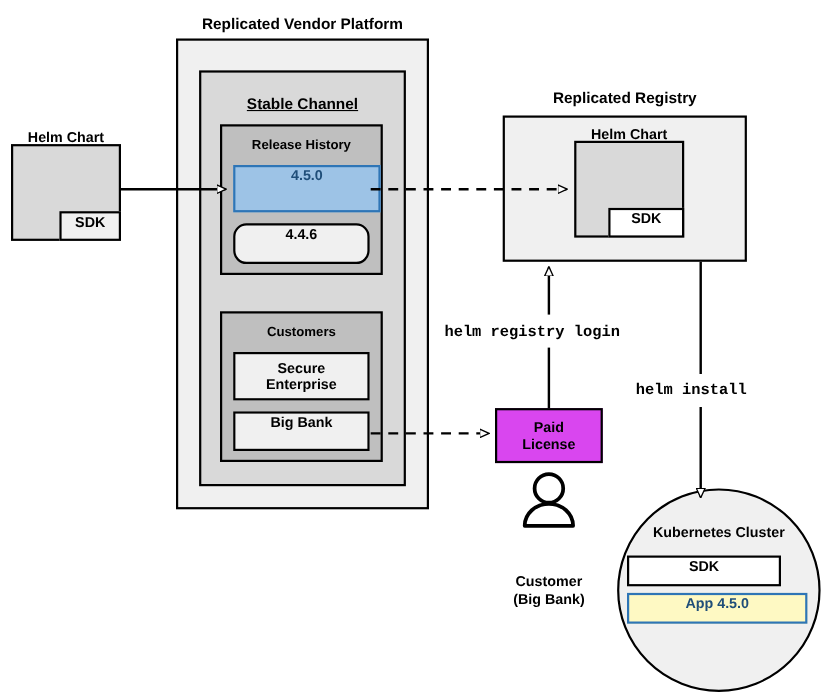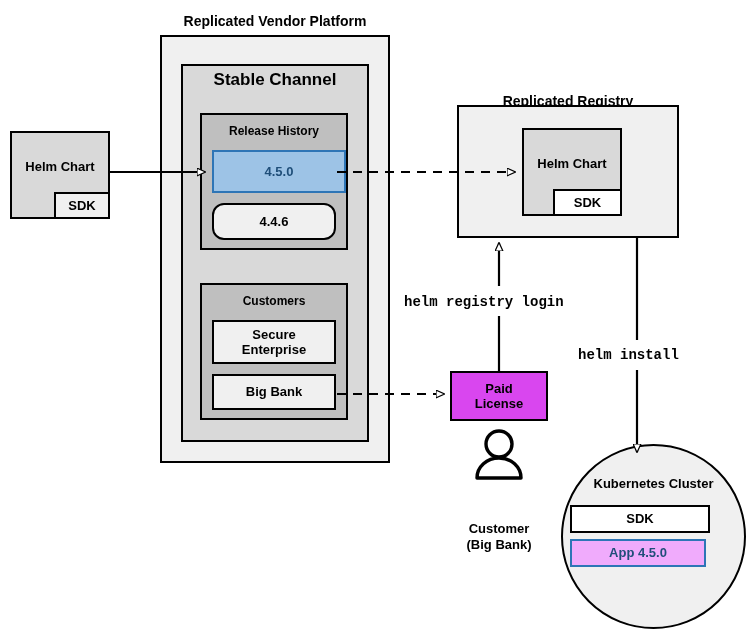--- a/index.html
+++ b/index.html
@@ -12,21 +12,20 @@
     width:747px;
     height:634px;
     background:#ffffff;
     overflow:hidden;
   }
   .box{
     position:absolute;
     box-sizing:border-box;
     border:2px solid #000000;
     display:flex;
-    align-items:center;
     justify-content:center;
     text-align:center;
     font-weight:bold;
     color:#000000;
     line-height:1.18;
   }
   .title{
     position:absolute;
     font-weight:bold;
     color:#000000;
@@ -65,21 +64,21 @@
 </head>
 <body>
 
 <div id="canvas">
 
   <div class="title" style="left:160px; top:13px; width:230px; font-size:14px;">Replicated Vendor Platform</div>
 
   <div class="box" style="left:160px; top:35px; width:230px; height:428px; background:#f0f0f0;"></div>
 
   <div class="box" style="left:181px; top:64px; width:188px; height:378px; background:#d9d9d9; align-items:flex-start;">
-    <div class="title" style="left:0; top:4px; width:100%; font-size:17px;">Stable Channel</div>
+    <div class="title" style="left:0; top:20px; width:100%; font-size:14px;text-decoration:underline;">Stable Channel</div>
   </div>
 
   <div class="box" style="left:200px; top:113px; width:148px; height:137px; background:#bfbfbf; align-items:flex-start;">
     <div class="title" style="left:0; top:9px; width:100%; font-size:12px;">Release History</div>
   </div>
 
   <div class="box" style="left:212px; top:150px; width:134px; height:43px;
               background:#9dc3e6; border-color:#2e75b6; color:#1f4e79; font-size:13px;">
     <span>4.5.0</span>
   </div>
@@ -101,21 +100,21 @@
     <span>Big Bank</span>
   </div>
 
   <div class="box" style="left:10px; top:131px; width:100px; height:88px; background:#d9d9d9;">
     <span style="font-size:13px; margin-top:-16px;">Helm Chart</span>
   </div>
   <div class="box" style="left:54px; top:192px; width:56px; height:27px; background:#f0f0f0; font-size:13px;">
     <span>SDK</span>
   </div>
 
-  <div class="title" style="left:457px; top:81px; width:222px; font-size:14px;margin-top:12px;">Replicated Registry</div>
+  <div class="title" style="left:457px; top:81px; width:222px; font-size:14px;">Replicated Registry</div>
 
   <div class="box" style="left:457px; top:105px; width:222px; height:133px; background:#f0f0f0;"></div>
 
   <div class="box" style="left:522px; top:128px; width:100px; height:88px; background:#d9d9d9;">
     <span style="font-size:13px; margin-top:-16px;">Helm Chart</span>
   </div>
   <div class="box" style="left:553px; top:189px; width:69px; height:27px; background:#ffffff; font-size:13px;">
     <span>SDK</span>
   </div>
 
@@ -127,22 +126,22 @@
   <div class="plain-label" style="left:440px; top:484px; width:118px; font-size:13px;margin-top:37px;">
     <div>Customer</div>
     <div>(Big Bank)</div>
   </div>
 
   <div class="circle" style="left:561px; top:444px; width:185px; height:185px;"></div>
   <div class="title" style="left:561px; top:476px; width:185px; font-size:13px;">Kubernetes Cluster</div>
   <div class="box" style="left:570px; top:505px; width:140px; height:28px; background:#ffffff; font-size:13px;">
     <span>SDK</span>
   </div>
-  <div class="box" style="left:570px; top:539px; width:136px; height:28px;
-              background:#f0abfc; border-color:#2e75b6; color:#1f4e79; font-size:13px;">
+  <div class="box" style="left:570px; top:539px; width:164px; height:28px;
+              background:#fef9c3; border-color:#2e75b6; color:#1f4e79; font-size:13px;">
     <span>App 4.5.0</span>
   </div>
 
   <div class="label-mono" style="left:404px; top:294px; font-size:14px;">helm registry login</div>
 
   <div class="label-mono" style="left:578px; top:347px; font-size:14px;">helm install</div>
 
   <svg class="overlay" viewBox="0 0 747 634">
     <defs>
       <marker id="arrowSolid" markerWidth="9" markerHeight="9" refX="8" refY="4.5" orient="auto" markerUnits="userSpaceOnUse">

